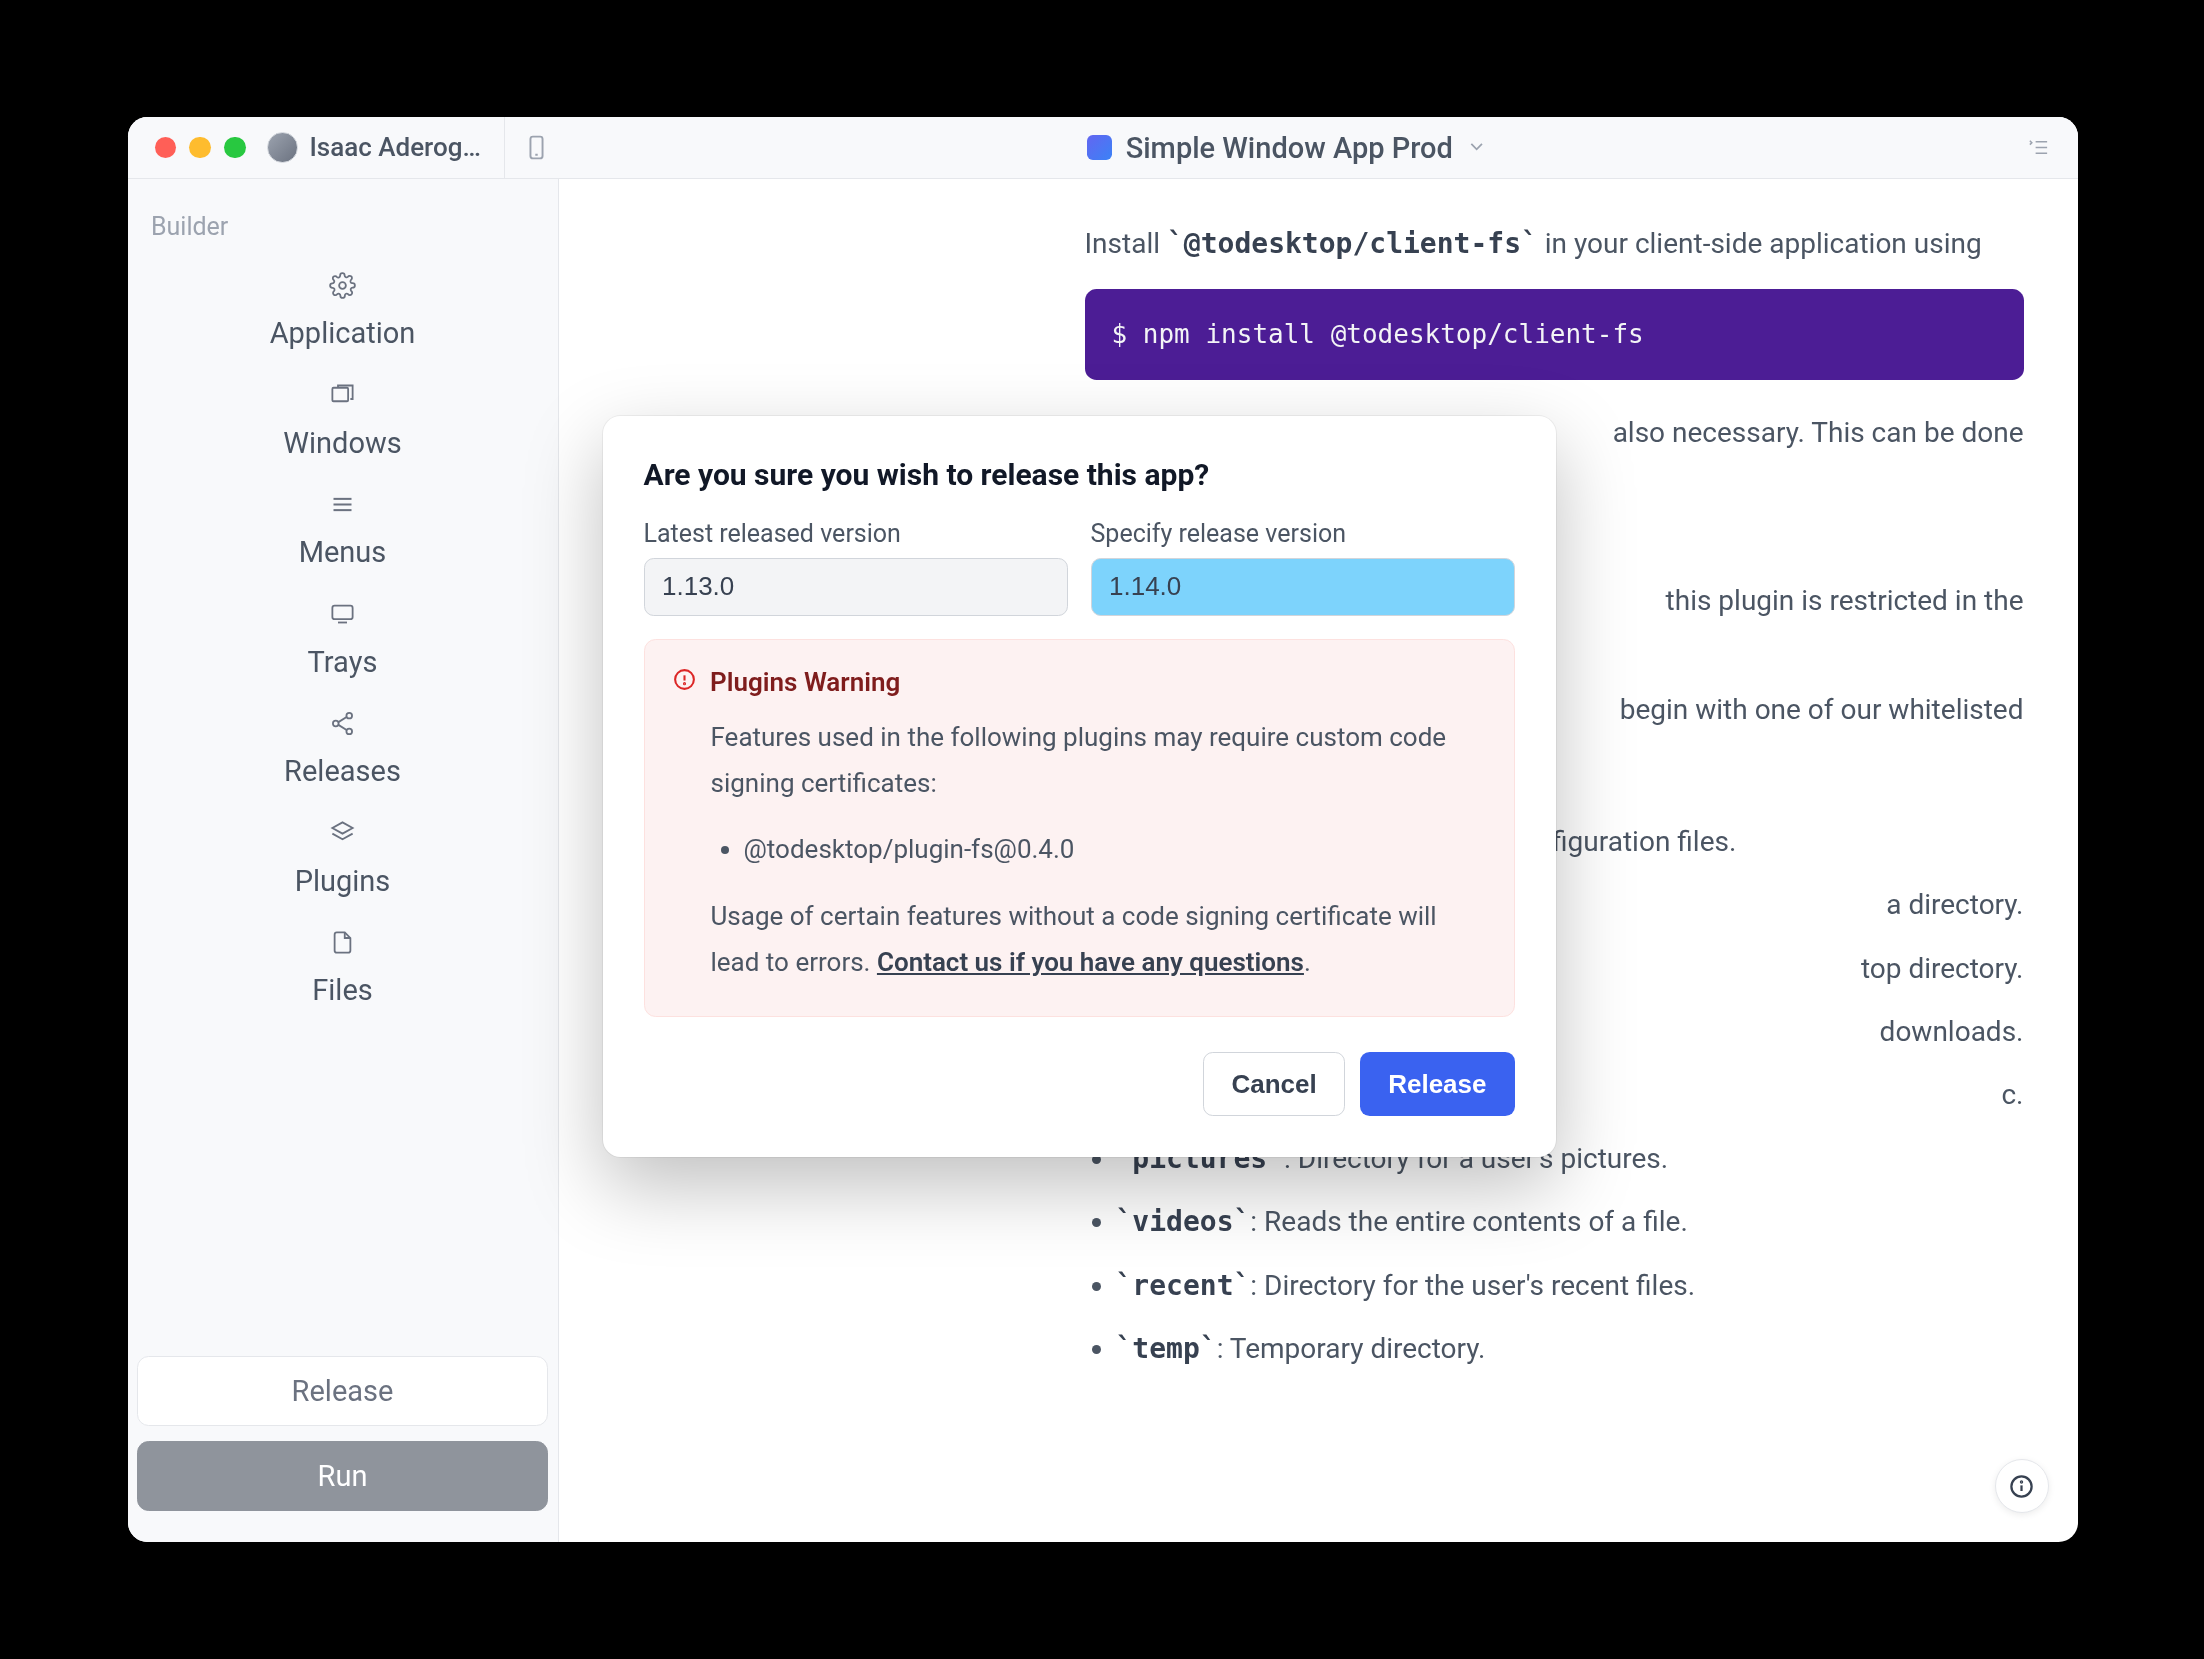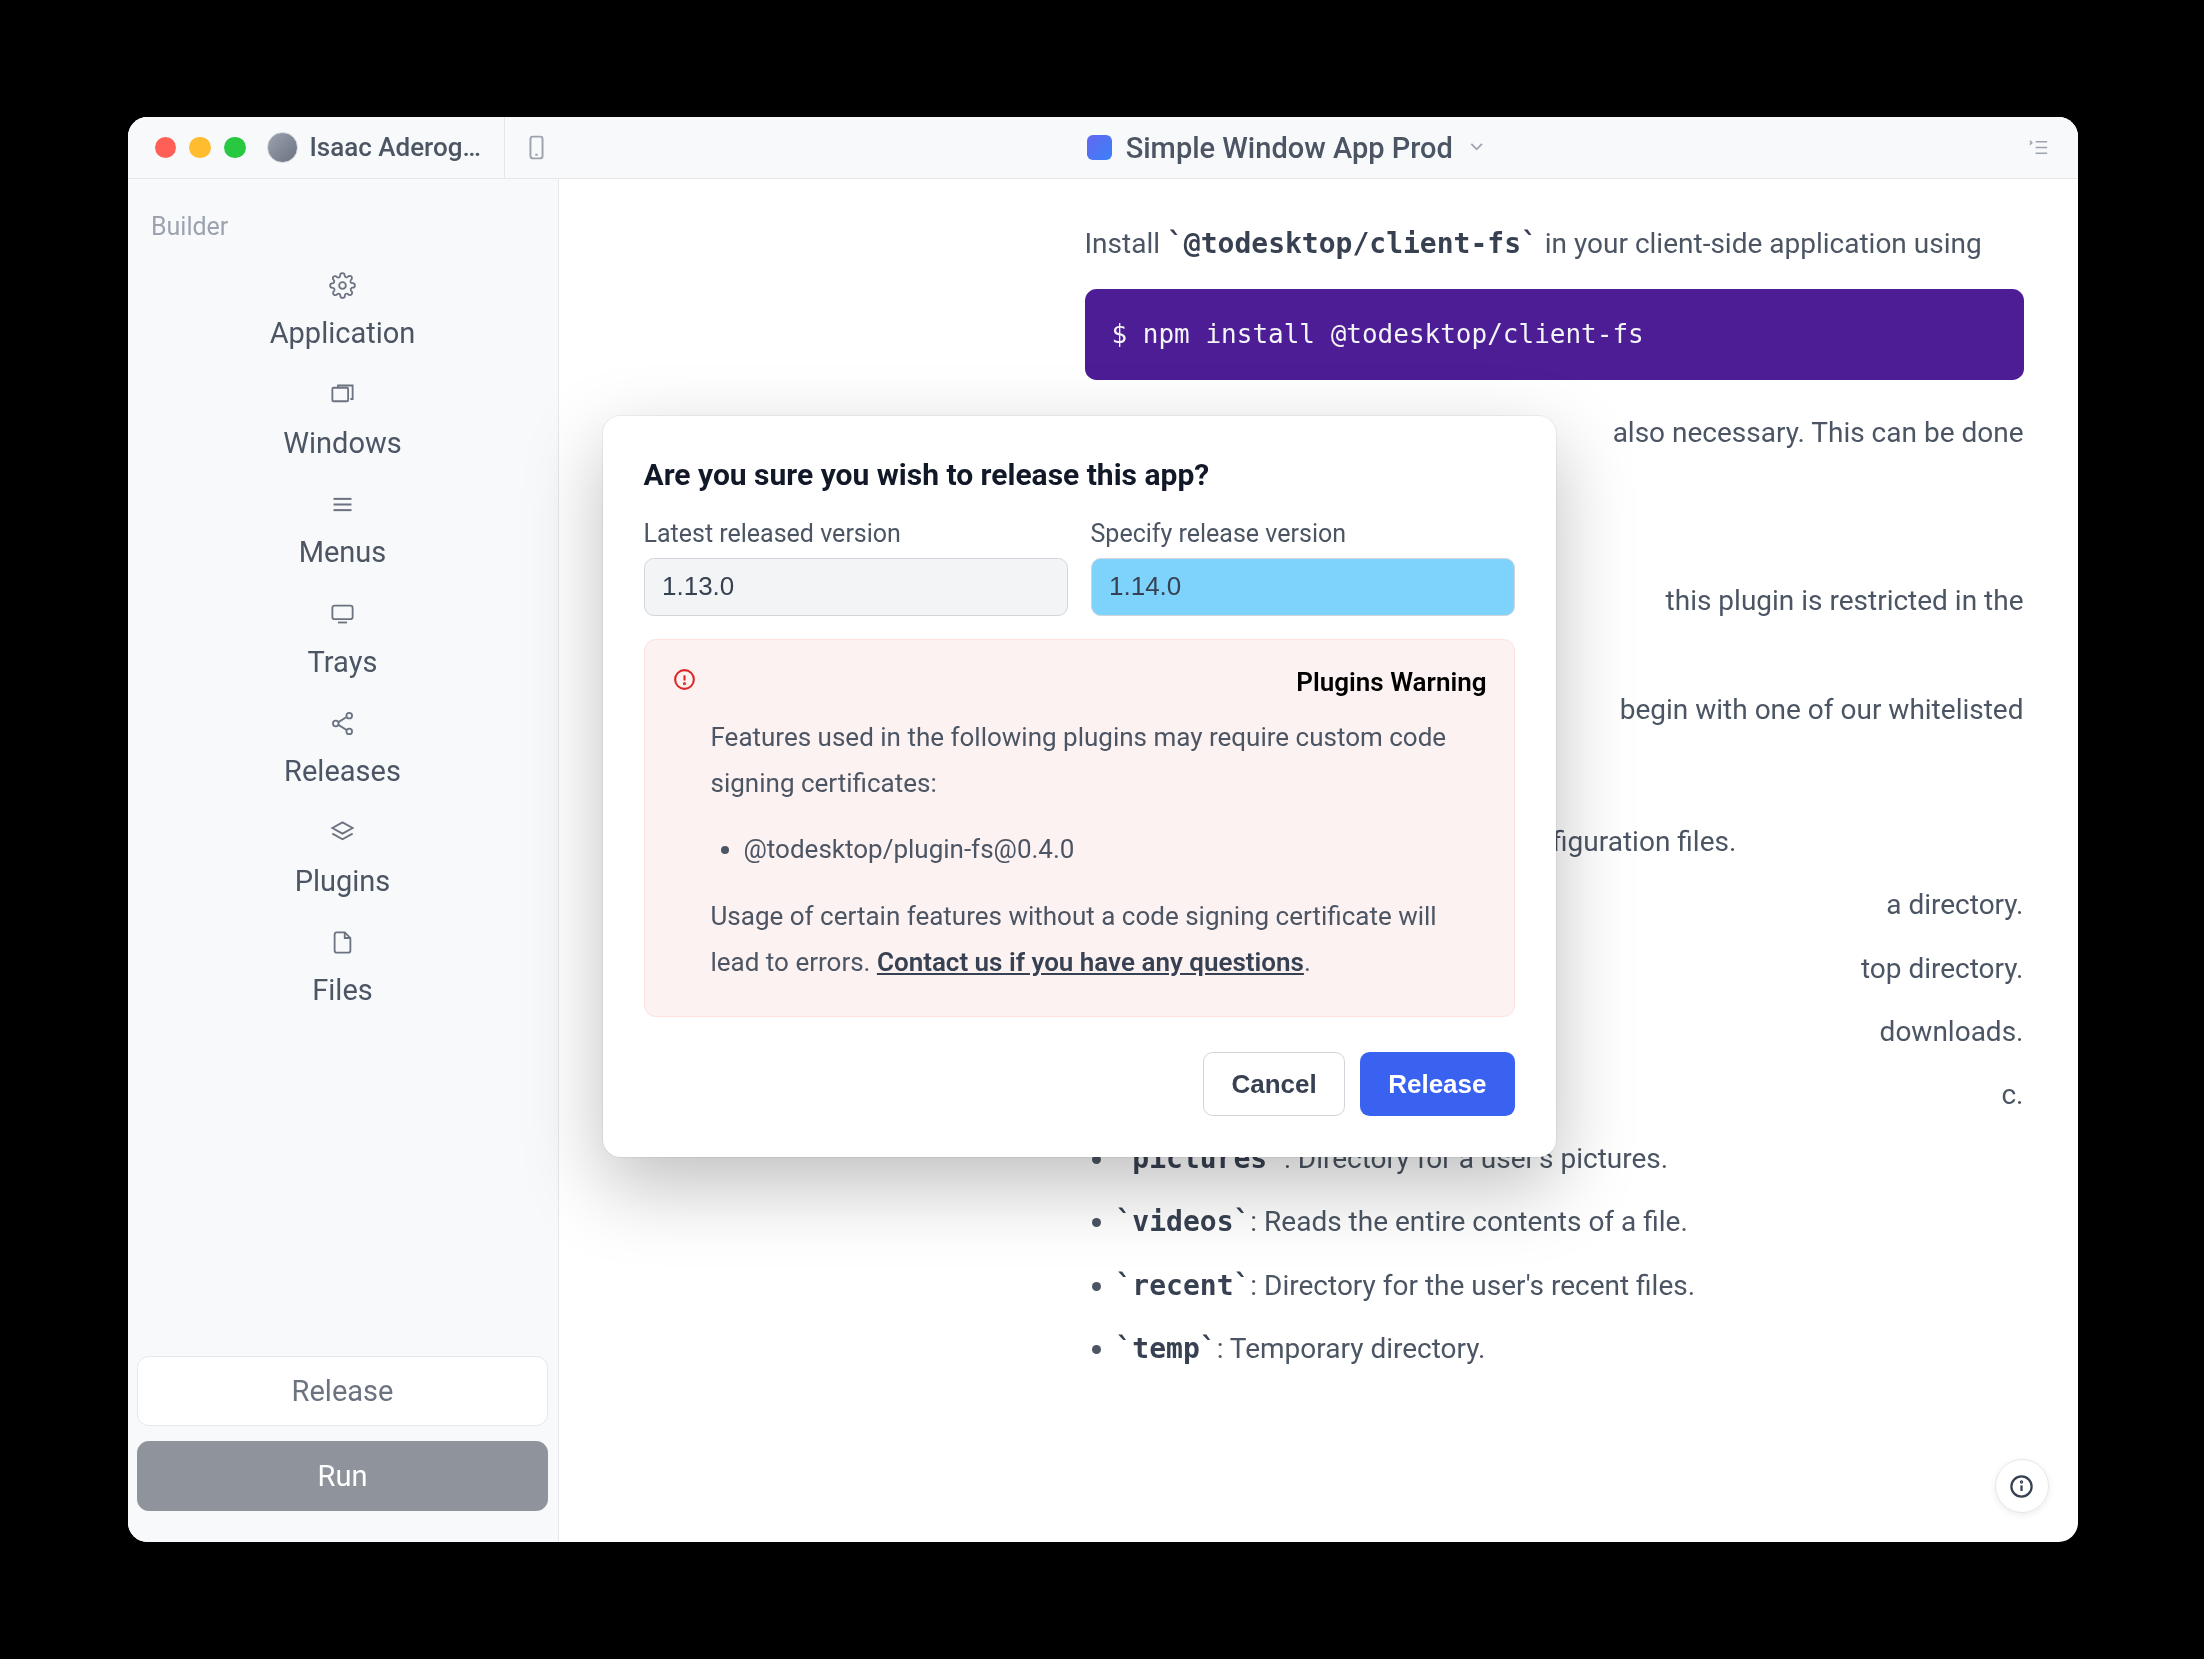--- a/index.html
+++ b/index.html
@@ -69,21 +69,21 @@
   box-shadow:0 29px 78px rgba(0,0,0,.25), 0 0 0 1px rgba(0,0,0,.05);
   padding:41px;
 }
 .modal-title{ font-size:30px; font-weight:700; color:#111827;}
 .modal-row{ display:flex; gap:23px; margin-top:27px;}
 .modal-col{ flex:1; display:flex; flex-direction:column; gap:9.7px;}
 .modal-label{ font-size:25px; color:#4b5563;}
 .modal-input{ height:58px; border-radius:9.7px; border:1px solid #d1d5db; padding:0 17.5px; font-size:26px; color:#374151; background:#7dd3fc;}
 .modal-input.readonly{ background:#f3f4f6;}
 .warning-box{ margin-top:23px; border:1px solid #fde1df; background:#fdf2f2; border-radius:11.6px; padding:27px 27px 31px 27px;}
-.warn-head{ display:flex; align-items:center; gap:13.6px; font-size:26px; font-weight:600; color:#000000;justify-content:space-between;}
+.warn-head{ display:flex; align-items:center; gap:13.6px; font-size:26px; font-weight:600; color:#7f1d1d;}
 .warn-icon{ color:#dc2626;}
 .warn-body{ margin-top:17.5px; font-size:26px; color:#4b5563; line-height:1.75; padding-left:39px;}
 .warn-body ul{ list-style:disc; padding-left:33px; margin:21.3px 0;}
 .warn-link{ text-decoration:underline; font-weight:600; color:#374151;}
 .modal-actions{ display:flex; justify-content:flex-end; gap:15.5px; margin-top:35px;}
 .btn{ padding:15.5px 27px; border-radius:9.7px; font-size:26px; font-weight:600; cursor:pointer; border:1px solid transparent;}
 .btn-secondary{ background:#fff; border-color:#d1d5db; color:#374151;}
 .btn-primary{ background:#3a62f0; color:#fff;}
 
 .info-fab{ position:absolute; right:29px; bottom:29px; width:54px; height:54px; border-radius:50%; background:#fff; border:1px solid #e5e7eb; display:flex; align-items:center; justify-content:center; color:#374151; box-shadow:0 1.9px 7.8px rgba(0,0,0,.08);}

